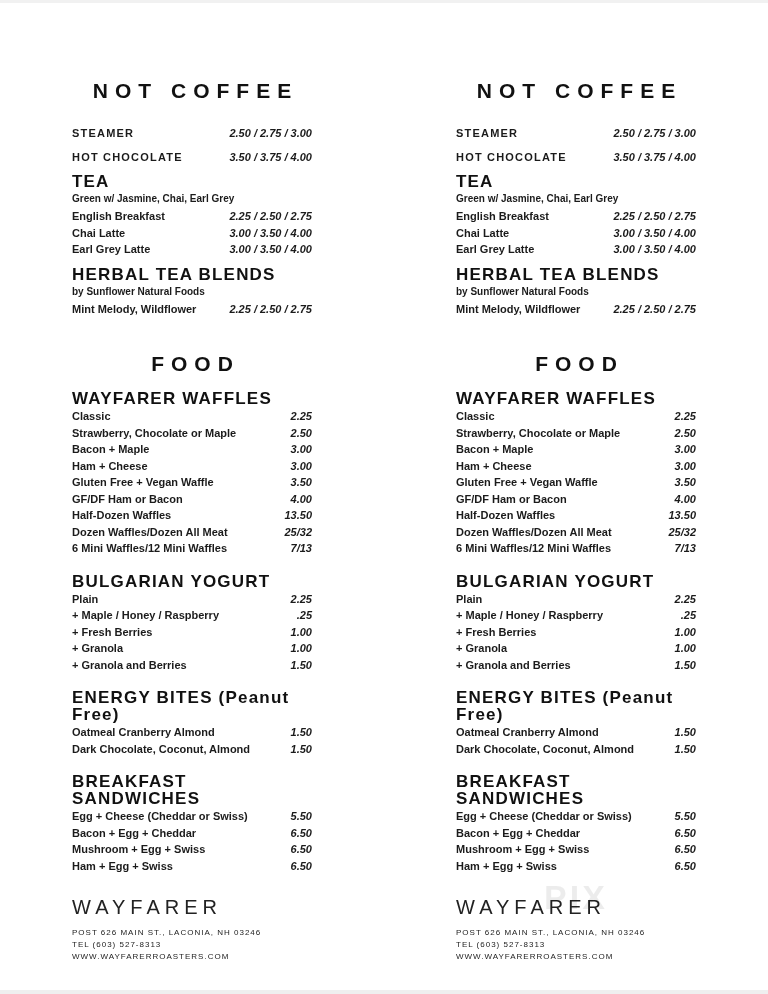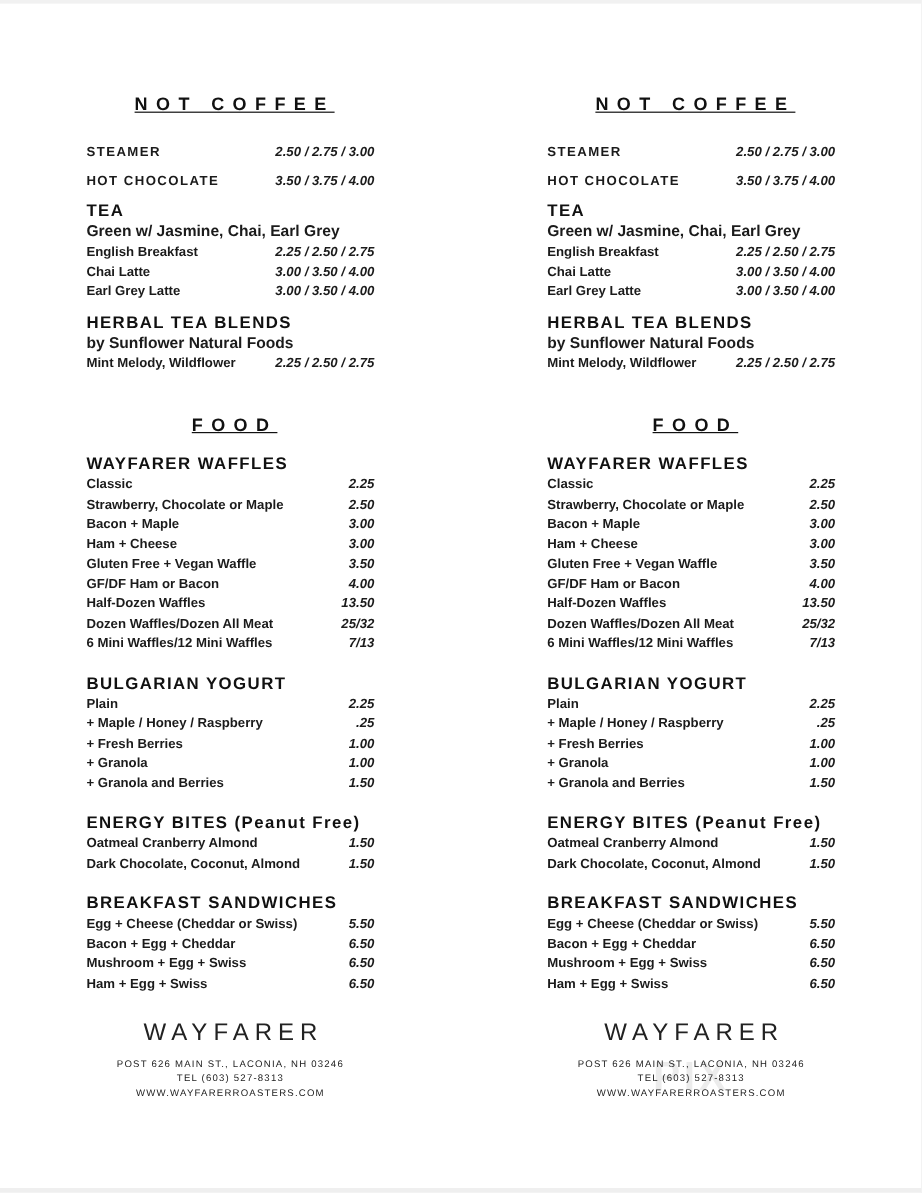--- a/index.html
+++ b/index.html
@@ -32,65 +32,64 @@
   .column {
     width: 384px;
     padding-top: 80px;
     flex: 0 0 384px;
   }
   .content {
     width: 240px;
     margin: 0 auto;
   }
   .section-title {
-    font-size: 15px;
+    font-size: 21px;
     font-weight: bold;
     letter-spacing: 7px;
     margin-right: -7px;
     text-align: center;
     margin-bottom: 24px;
     line-height: 1;
     color: #111;
-    text-decoration: underline;
   }
   .section-title.food-title {
     margin-top: 36px;
     margin-bottom: 12px;
   }
   .row {
     display: flex;
     justify-content: space-between;
     align-items: center;
     font-size: 11px;
     font-weight: bold;
     line-height: 16.5px;
   }
   .item-name { text-align: left; padding-right: 8px; white-space: nowrap; }
   .item-price { text-align: right; white-space: nowrap; font-style: italic; }
   .rows.main .row { margin-bottom: 7px; }
   .rows.main .item-name { letter-spacing: 1.2px; }
   .group { margin-top: 8px; }
   .group-title {
-    font-size: 14px;
+    font-size: 17px;
     font-weight: bold;
     letter-spacing: 1.2px;
     line-height: 17px;
     margin-bottom: 1px;
     color: #111;
   }
   .subtitle {
-    font-size: 13px;
+    font-size: 10px;
     font-weight: bold;
     line-height: 15px;
     margin-bottom: 2px;
   }
   .food-group { margin-top: 16px; margin-bottom: 9px; }
   .footer {
     margin-top: 22px;
-    text-align: center;
+    text-align: left;
   }
   .logo {
     font-size: 20px;
     font-weight: 400;
     letter-spacing: 5px;
     margin-right: -5px;
     color: #222;
     margin-bottom: 8px;
   }
   .footer-line {

